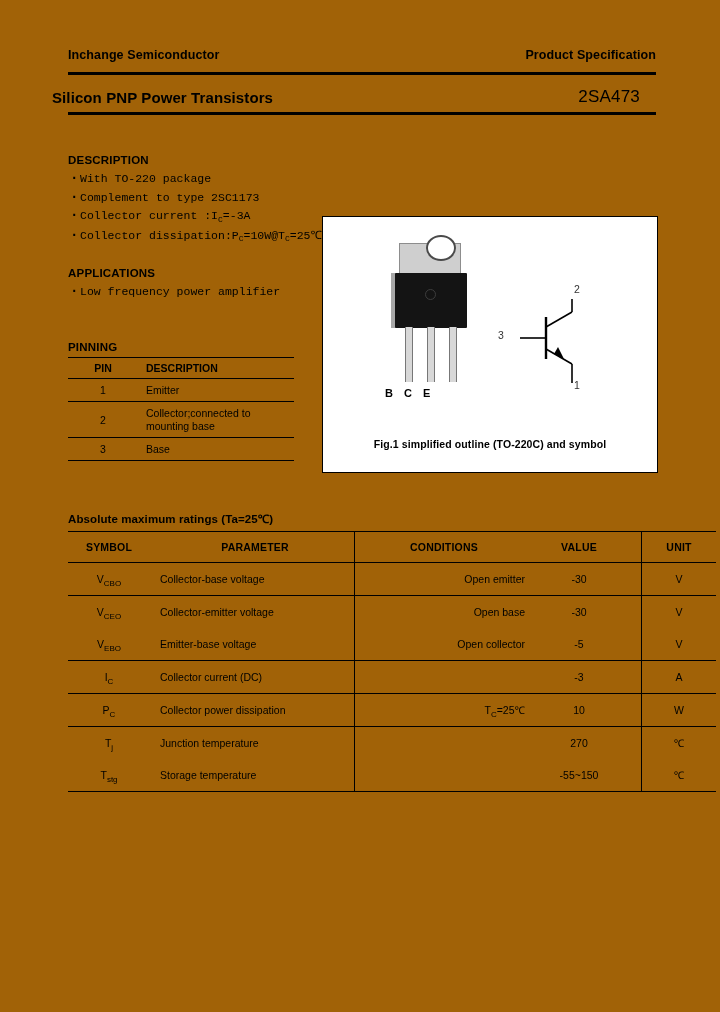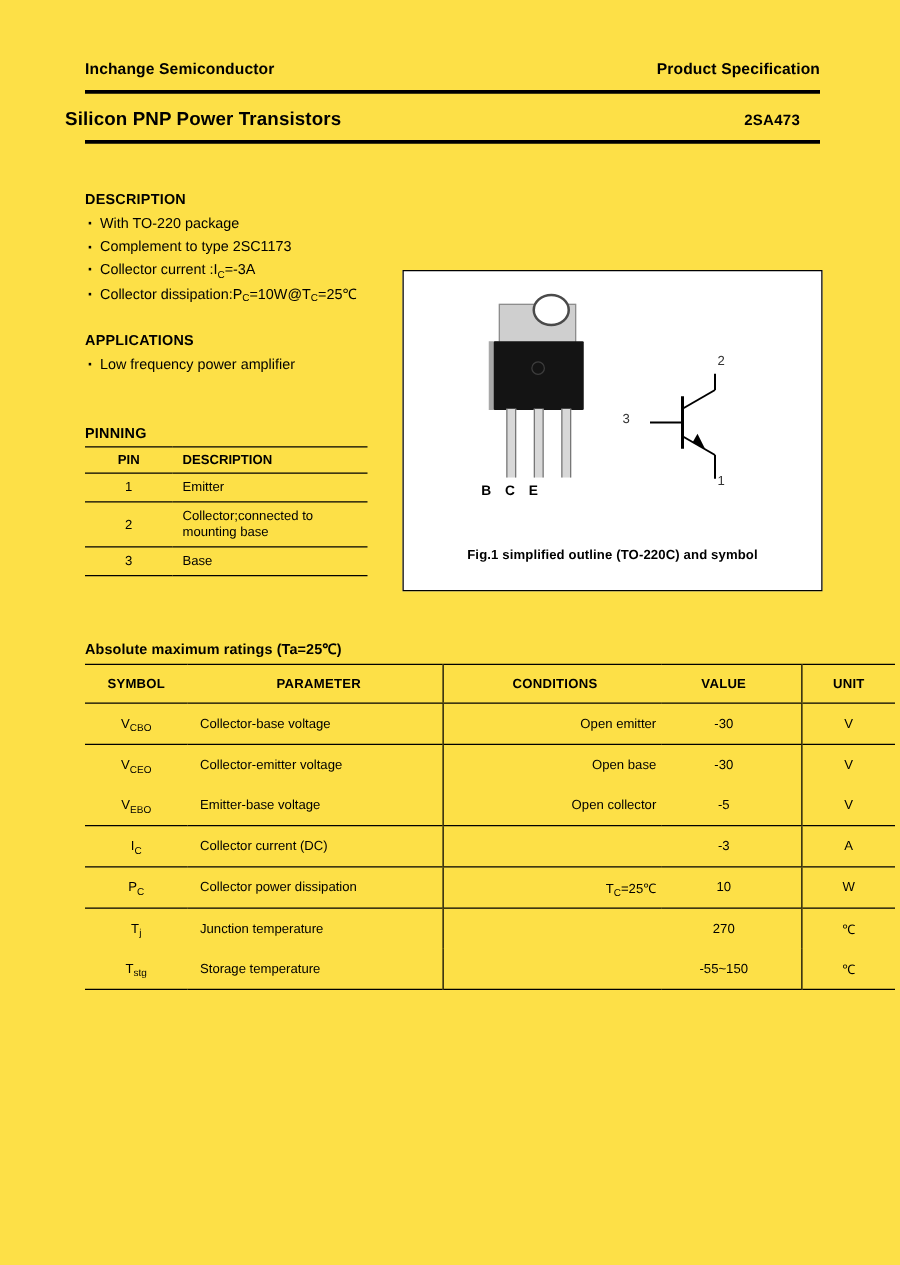--- a/index.html
+++ b/index.html
@@ -13,21 +13,21 @@
     position: relative;
     font-family: "Liberation Sans", sans-serif;
     color: #000000;
     -webkit-font-smoothing: none;
   }
   .page {
     position: absolute;
     left: 0; top: 0;
     width: 720px;
     height: 1012px;
-    background: #fde047;
+    background: #a16207;
     overflow: hidden;
   }
 
   
   .hdr-row {
     position: absolute;
     left: 68px; top: 48px;
     width: 588px;
     display: flex;
     justify-content: space-between;
@@ -55,22 +55,22 @@
     display: flex;
     justify-content: space-between;
     align-items: center;
   }
   .title-left {
     font-size: 15px;
     font-weight: bold;
     letter-spacing: 0.1px;
   }
   .title-right {
-    font-size: 12px;
-    font-weight: bold;
+    font-size: 17px;
+    font-weight: normal;
     letter-spacing: 0.2px;
   }
 
   
   .sec-head {
     font-size: 11.5px;
     font-weight: bold;
     letter-spacing: 0.2px;
   }
   #description-section {
@@ -80,20 +80,21 @@
   }
   #applications-section {
     position: absolute;
     left: 68px; top: 267px;
     width: 250px;
   }
   ul.bullets {
     list-style: none;
     margin: 4px 0 0 0;
     padding: 0;
+    font-family: Liberation Mono, monospace;
   }
   ul.bullets li {
     font-size: 11.5px;
     line-height: 18.5px;
     padding-left: 12px;
     position: relative;
     white-space: nowrap;
   }
   ul.bullets li:before {
     content: "\00B7";

